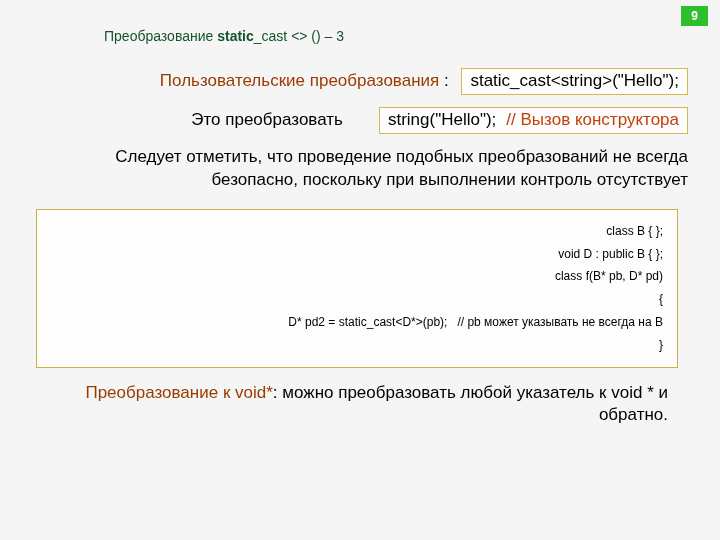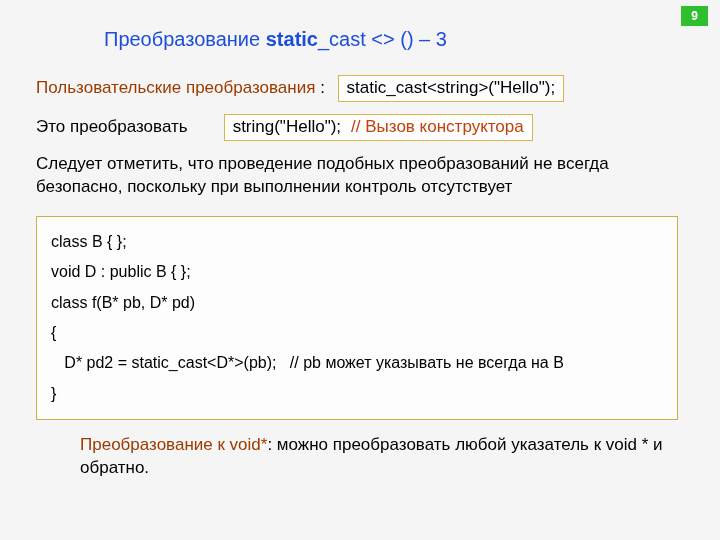--- a/index.html
+++ b/index.html
@@ -19,26 +19,27 @@
     top: 6px;
     right: 12px;
     background: #2dbf2d;
     color: #fff;
     font-size: 12px;
     font-weight: bold;
     padding: 3px 10px;
   }
   .title {
     padding: 28px 0 0 104px;
-    font-size: 20px;
-    color: #1d4ed8;
+    font-size: 14px;
+    color: #14532d;
   }
   .title .bold { font-weight: bold; }
   .content {
     padding: 24px 32px 0 36px;
+    text-align: right;
   }
   .line {
     margin-bottom: 12px;
     line-height: 1.35;
   }
   .brown { color: #9b3b00; }
   .green { color: #c2410c; }
   .code-inline {
     display: inline-block;
     border: 1px solid #d6b84a;
@@ -50,21 +51,21 @@
   }
   .para {
     margin-bottom: 17px;
     line-height: 1.35;
   }
   .code-block {
     border: 1px solid #c8b04a;
     background: #fdfdfd;
     padding: 10px 14px;
     margin: 4px 10px 14px 0;
-    font-size: 16px;
+    font-size: 12px;
     line-height: 1.9;
   }
   .bottom-note {
     line-height: 1.35;
     padding-right: 20px;
     margin-left: 44px;
   }
   .spacer { display:inline-block; width:28px; }
   .small-sp { display:inline-block; width:10px; }
 </style>

